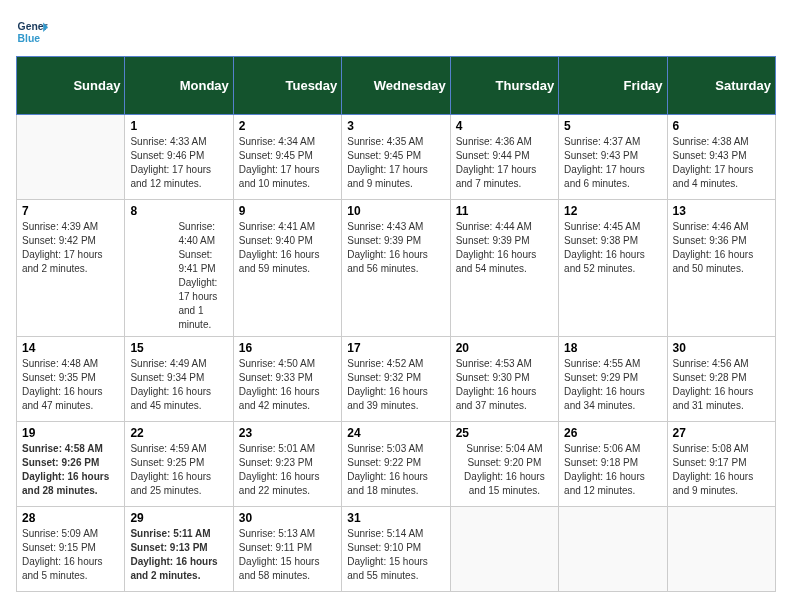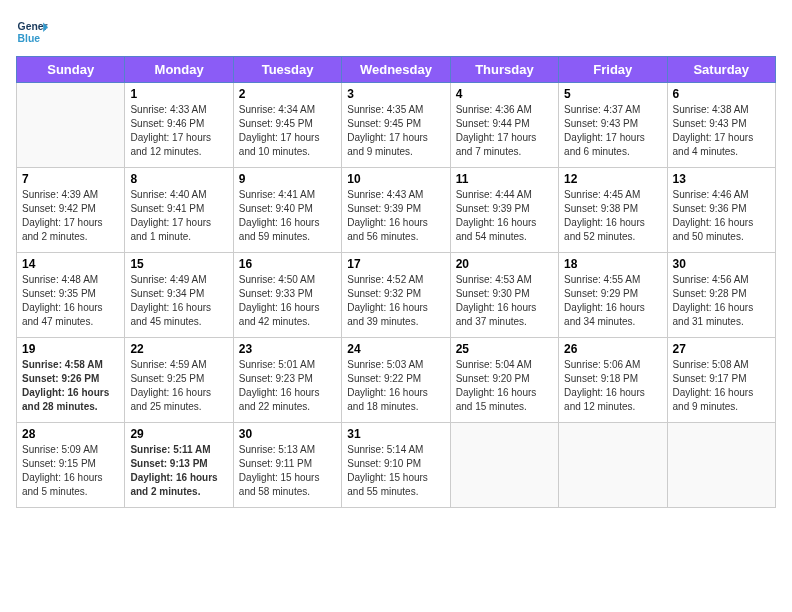--- a/index.html
+++ b/index.html
@@ -36,24 +36,24 @@
     .location {
       font-size: 16px;
       color: #1a3a5c;
     }
     .calendar {
       width: 100%;
       border-collapse: collapse;
       font-size: 11px;
     }
     .calendar th {
-      background-color: #8b5cf6;
+      background-color: #14532d;
       color: #fff;
-      padding: 5px 4px;
-      text-align: center;
+      padding: 21px 4px;
+      text-align: right;
       font-size: 13px;
       font-weight: bold;
       border: 1px solid #5580cc;
     }
     .calendar td {
       border: 1px solid #ccc;
       vertical-align: top;
       padding: 4px 5px;
       width: calc(100% / 7);
       min-height: 80px;
@@ -152,21 +152,21 @@
       <tr>
         <td>
           <div class="day-number">7</div>
           <div class="day-info" style="white-space: pre-line;">Sunrise: 4:39 AM
 Sunset: 9:42 PM
 Daylight: 17 hours
 and 2 minutes.</div>
         </td>
         <td>
           <div class="day-number">8</div>
-          <div class="day-info" style="white-space: pre-line;">Sunrise: 4:40 AM
+          <div class="day-info" style="white-space: pre-line; margin-left: 48px;">Sunrise: 4:40 AM
 Sunset: 9:41 PM
 Daylight: 17 hours
 and 1 minute.</div>
         </td>
         <td>
           <div class="day-number">9</div>
           <div class="day-info" style="white-space: pre-line;">Sunrise: 4:41 AM
 Sunset: 9:40 PM
 Daylight: 16 hours
 and 59 minutes.</div>
@@ -275,21 +275,21 @@
         </td>
         <td>
           <div class="day-number">24</div>
           <div class="day-info" style="white-space: pre-line;">Sunrise: 5:03 AM
 Sunset: 9:22 PM
 Daylight: 16 hours
 and 18 minutes.</div>
         </td>
         <td>
           <div class="day-number">25</div>
-          <div class="day-info" style="white-space: pre-line;">Sunrise: 5:04 AM
+          <div class="day-info" style="white-space: pre-line; text-align: center;">Sunrise: 5:04 AM
 Sunset: 9:20 PM
 Daylight: 16 hours
 and 15 minutes.</div>
         </td>
         <td>
           <div class="day-number">26</div>
           <div class="day-info" style="white-space: pre-line;">Sunrise: 5:06 AM
 Sunset: 9:18 PM
 Daylight: 16 hours
 and 12 minutes.</div>

